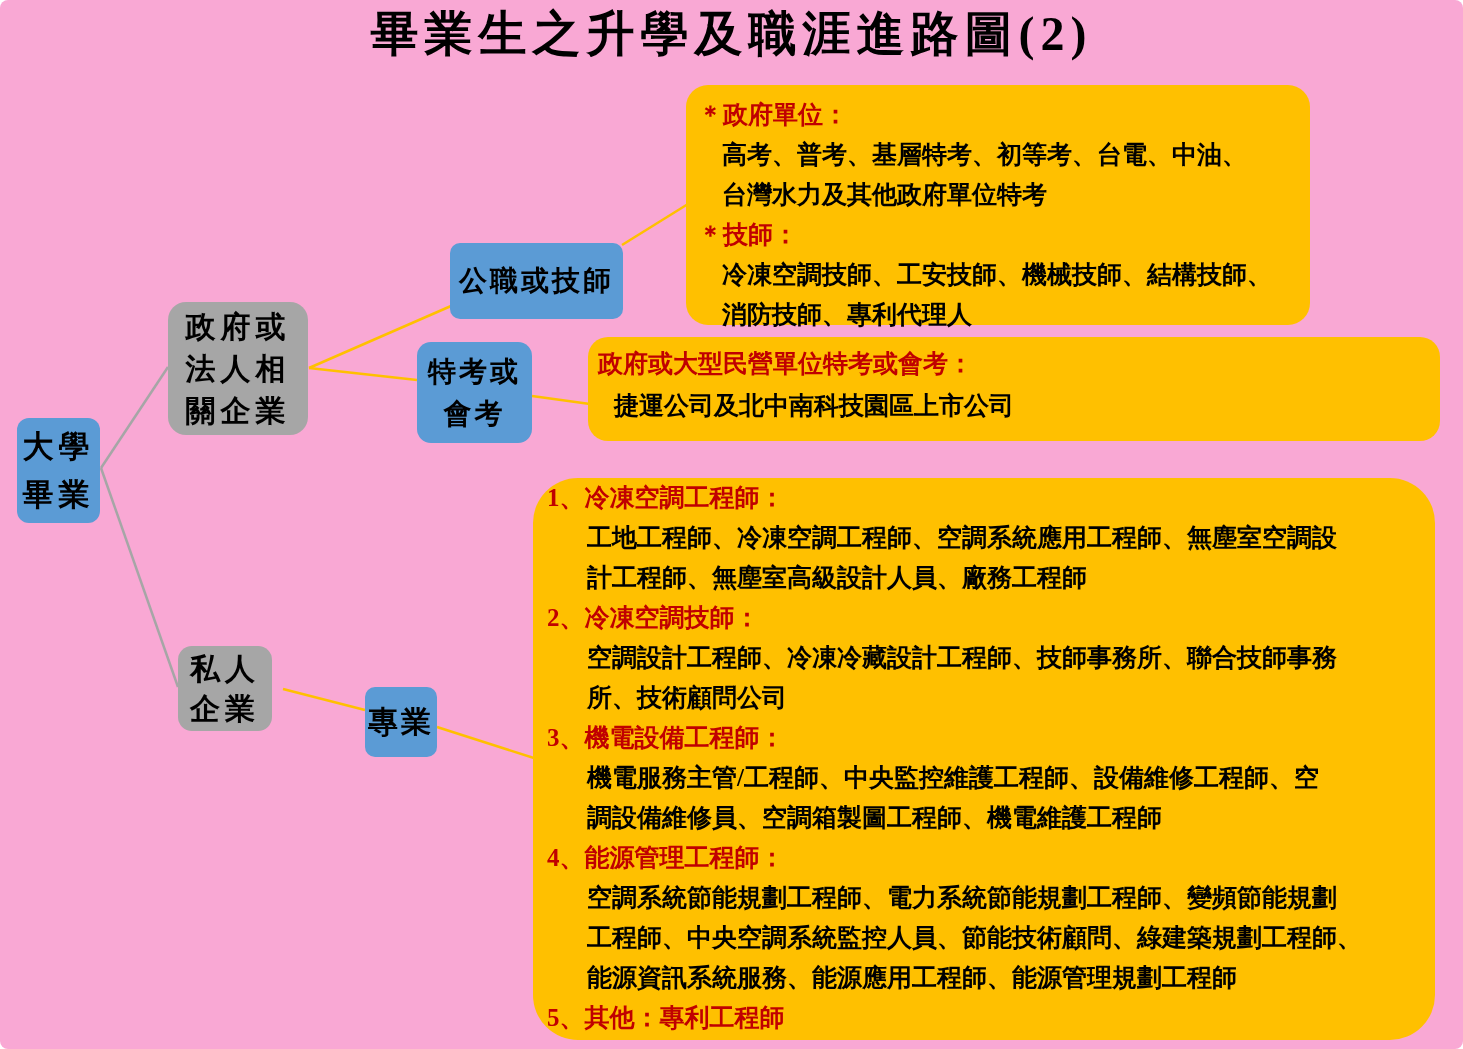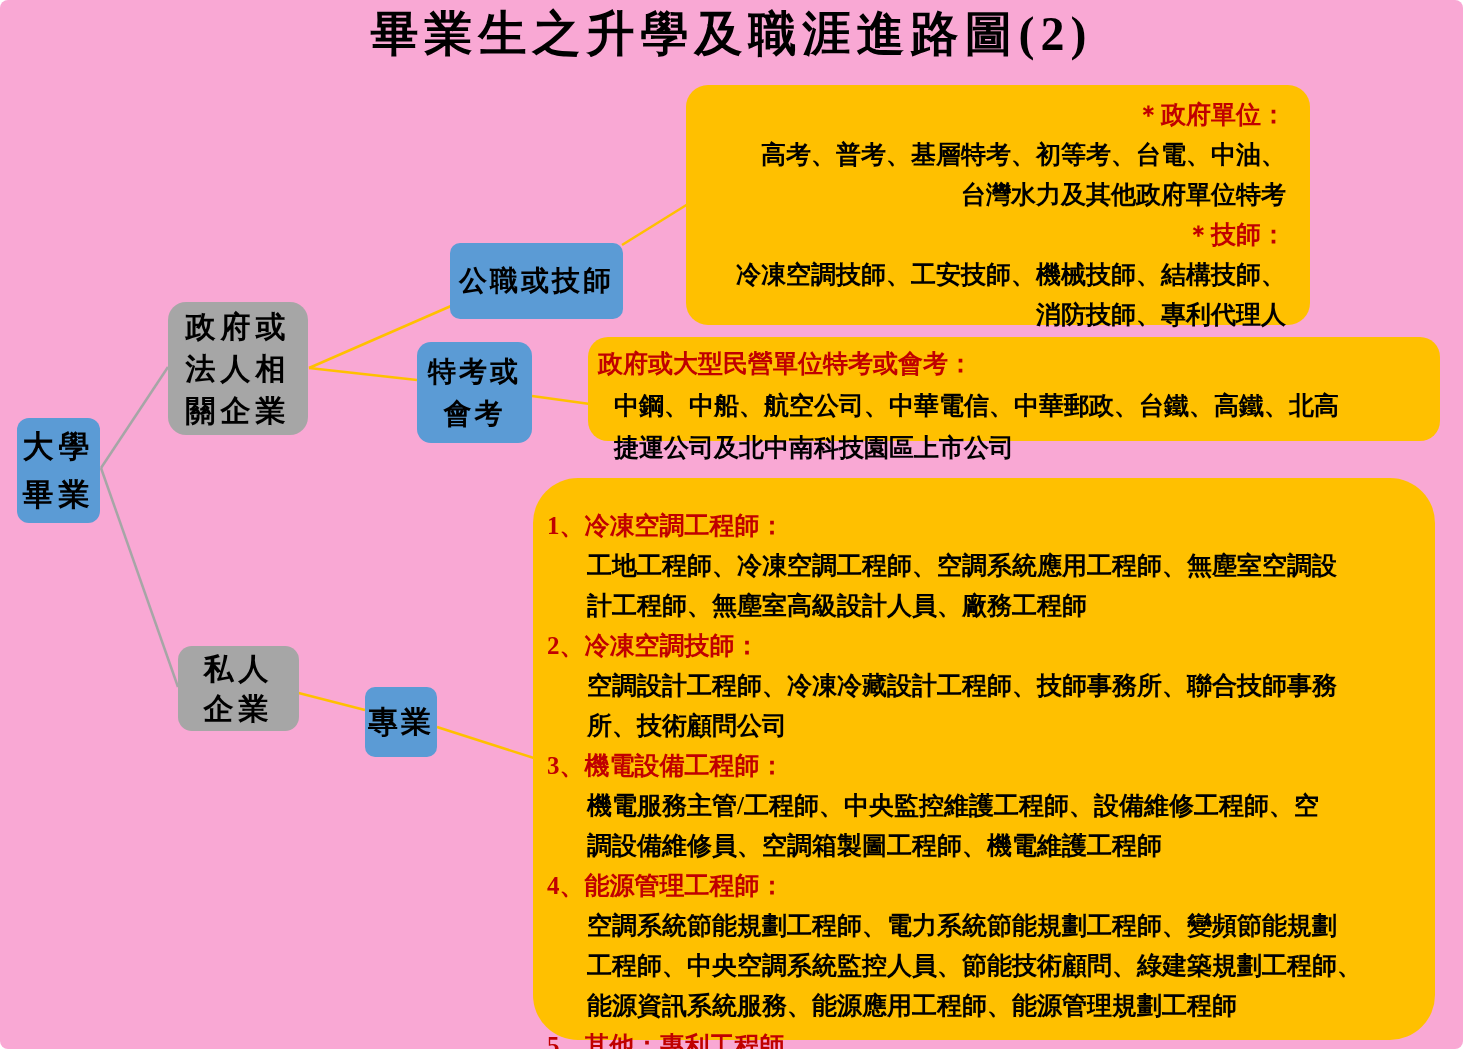--- a/index.html
+++ b/index.html
@@ -31,25 +31,25 @@
   .panel{
     position:absolute;z-index:1;
     background:#FFC000;
     color:#000;font-weight:bold;
     box-sizing:border-box;
   }
   .node-root{left:17px;top:418px;width:83px;height:105px;border-radius:12px;font-size:31px;letter-spacing:5px;line-height:48px;}
   .node-gov{left:168px;top:302px;width:140px;height:133px;border-radius:18px;font-size:30px;letter-spacing:5px;line-height:42px;}
   .node-civil{left:450px;top:243px;width:173px;height:76px;border-radius:10px;font-size:28px;letter-spacing:3px;line-height:34px;}
   .node-special{left:417px;top:342px;width:115px;height:101px;border-radius:14px;font-size:28px;letter-spacing:3px;line-height:42px;text-align:center;}
-  .node-private{left:178px;top:646px;width:121px;height:85px;border-radius:14px;font-size:30px;letter-spacing:5px;line-height:40px;}
+  .node-private{left:178px;top:646px;width:94px;height:85px;border-radius:14px;font-size:30px;letter-spacing:5px;line-height:40px;}
   .node-prof{left:365px;top:687px;width:72px;height:70px;border-radius:10px;font-size:30px;letter-spacing:3px;}
-  .panel-top{left:686px;top:85px;width:624px;height:240px;border-radius:22px;padding:10px 24px;font-size:25px;line-height:40px;text-align:right;}
+  .panel-top{left:686px;top:85px;width:624px;height:240px;border-radius:22px;padding:10px 12px;font-size:25px;line-height:40px;}
   .panel-mid{left:588px;top:337px;width:852px;height:104px;border-radius:20px;padding:6px 10px;font-size:25px;line-height:42px;}
-  .panel-bottom{left:533px;top:478px;width:902px;height:562px;border-radius:45px;padding:28px 14px;font-size:25px;line-height:40px;}
+  .panel-bottom{left:533px;top:478px;width:902px;height:562px;border-radius:45px;padding:0 14px;font-size:25px;line-height:40px;}
   .heading{color:#C00000;}
   .indent1{padding-left:24px;}
   .indent2{padding-left:40px;}
   .indent-mid{padding-left:16px;}
 </style>
 </head>
 <body>
 
 <div id="stage">
 
@@ -99,21 +99,20 @@
     <div class="heading">＊政府單位：</div>
     <div class="indent1">高考、普考、基層特考、初等考、台電、中油、</div>
     <div class="indent1">台灣水力及其他政府單位特考</div>
     <div class="heading">＊技師：</div>
     <div class="indent1">冷凍空調技師、工安技師、機械技師、結構技師、</div>
     <div class="indent1">消防技師、專利代理人</div>
   </div>
 
   <div class="panel panel-mid">
     <div class="heading">政府或大型民營單位特考或會考：</div>
-    <div class="indent-mid">中鋼、中船、航空公司、中華電信、中華郵政、台鐵、高鐵、北高</div>
     <div class="indent-mid">捷運公司及北中南科技園區上市公司</div>
   </div>
 
   <div class="panel panel-bottom">
     <div class="heading">1、冷凍空調工程師：</div>
     <div class="indent2">工地工程師、冷凍空調工程師、空調系統應用工程師、無塵室空調設</div>
     <div class="indent2">計工程師、無塵室高級設計人員、廠務工程師</div>
     <div class="heading">2、冷凍空調技師：</div>
     <div class="indent2">空調設計工程師、冷凍冷藏設計工程師、技師事務所、聯合技師事務</div>
     <div class="indent2">所、技術顧問公司</div>

